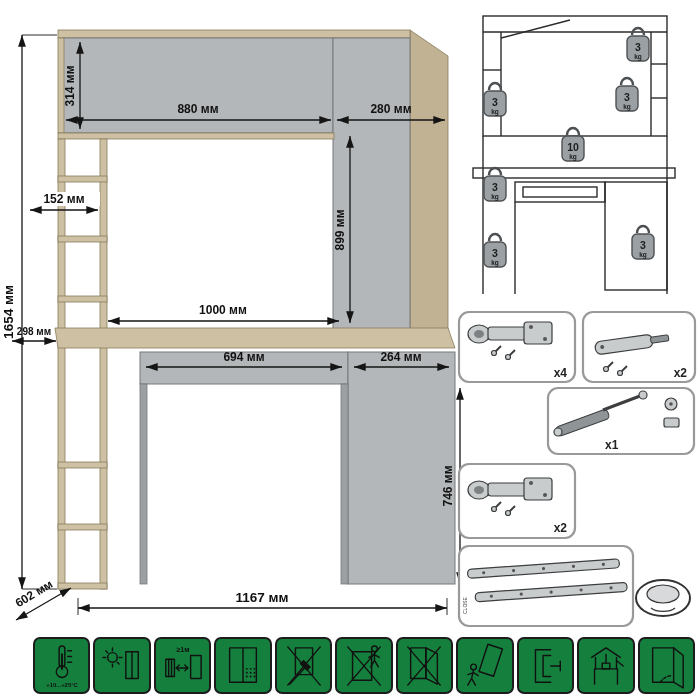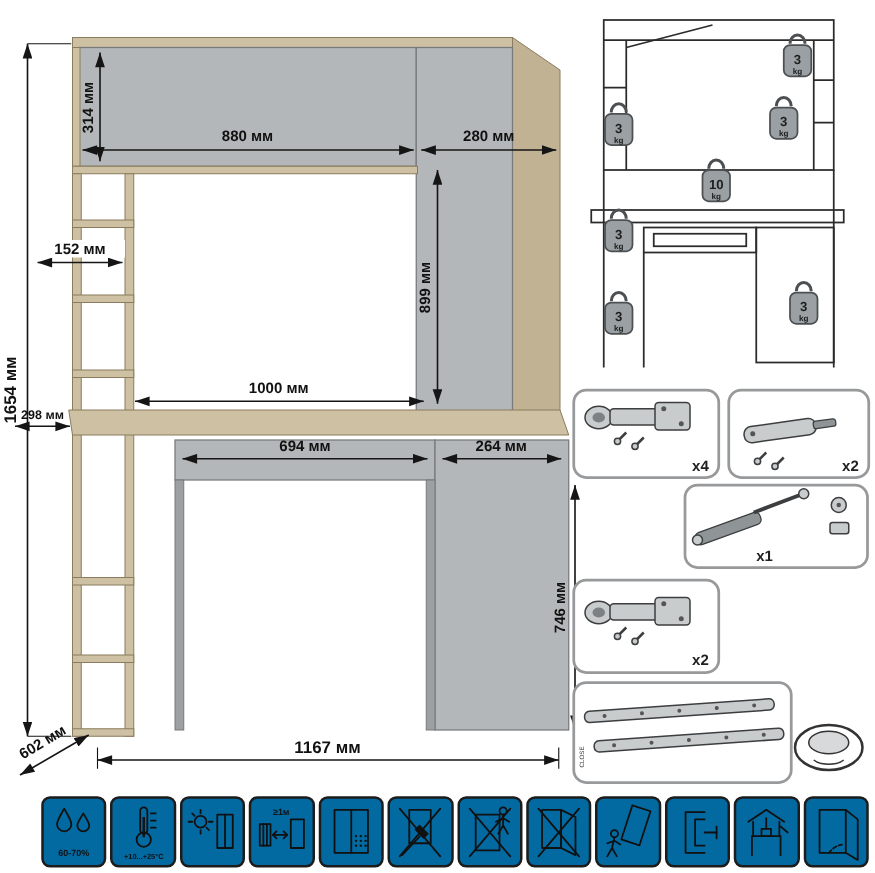--- a/index.html
+++ b/index.html
@@ -22,21 +22,21 @@
   .bb{fill:var(--badge,#9aa0a3);stroke:#4d5052;stroke-width:1.4}
   .bv{font-size:10.5px;font-weight:bold;fill:#1d1d1d}
   .bu{font-size:6.5px;font-weight:bold;fill:#1d1d1d}
   .hwbox{fill:#fff;stroke:var(--box_border,#97999b);stroke-width:2.2}
   .qty{font-size:12px;font-weight:bold;fill:#222}
   .m{stroke:#3c3e40;stroke-width:1.2;fill:#c9cccd}
   .md{fill:#8f9496;stroke:#3c3e40;stroke-width:1}
   .hole{fill:#555;stroke:none}
   .mark{font-size:5px;fill:#333}
   .strip{position:absolute;left:33px;top:637px;width:662px;height:57px;display:flex;gap:3px}
-  .cbox{flex:1;border:2px solid #1c1c1c;border-radius:7px;background:#0369a1;display:flex;align-items:center;justify-content:center}
+  .cbox{flex:1;border:2px solid #1c1c1c;border-radius:7px;background:#15803d;display:flex;align-items:center;justify-content:center}
   .ic{stroke:#111;stroke-width:1.5;fill:none;stroke-linecap:round;stroke-linejoin:round}
   .icf{fill:#111;stroke:none}
   .ict{font-size:7.5px;font-weight:bold;fill:#111}
   .ict2{font-size:6.2px;font-weight:bold;fill:#111}
 </style>
 </head>
 <body>
 
 <div class="stage">
 
@@ -262,29 +262,20 @@
 
     <g>
       <ellipse cx="208" cy="298" rx="27" ry="18" fill="#fff" stroke="#333" stroke-width="2"></ellipse>
       <ellipse cx="208" cy="294" rx="16" ry="9" fill="#d7d9da" stroke="#333" stroke-width="1.2"></ellipse>
       <path d="M196,308 a14,7 0 0 0 24,0" stroke="#333" fill="none" stroke-width="1.2"></path>
     </g>
   </svg>
 
   <div class="strip">
 
-    <div class="cbox">
-      <svg width="42" height="48" viewBox="0 0 44 50">
-        <g>
-          <path class="ic" d="M14,5 C10,12 8,15 8,18 a6,6 0 0 0 12,0 C20,15 18,12 14,5Z"></path>
-          <path class="ic" d="M30,9 C27,14 25,17 25,19 a5,5 0 0 0 10,0 C35,17 33,14 30,9Z"></path>
-        </g>
-        <text class="ict" x="22" y="45" text-anchor="middle">60-70%</text>
-      </svg>
-    </div>
 
     <div class="cbox">
       <svg width="42" height="48" viewBox="0 0 44 50">
         <g>
           <rect class="ic" x="19" y="4" width="6" height="22" rx="3"></rect>
           <circle class="ic" cx="22" cy="31" r="6"></circle>
           <line x1="22" y1="12" x2="22" y2="29" stroke="#111" stroke-width="2"></line>
           <line class="ic" x1="28" y1="9" x2="32" y2="9"></line>
           <line class="ic" x1="28" y1="15" x2="32" y2="15"></line>
           <line class="ic" x1="28" y1="21" x2="32" y2="21"></line>

